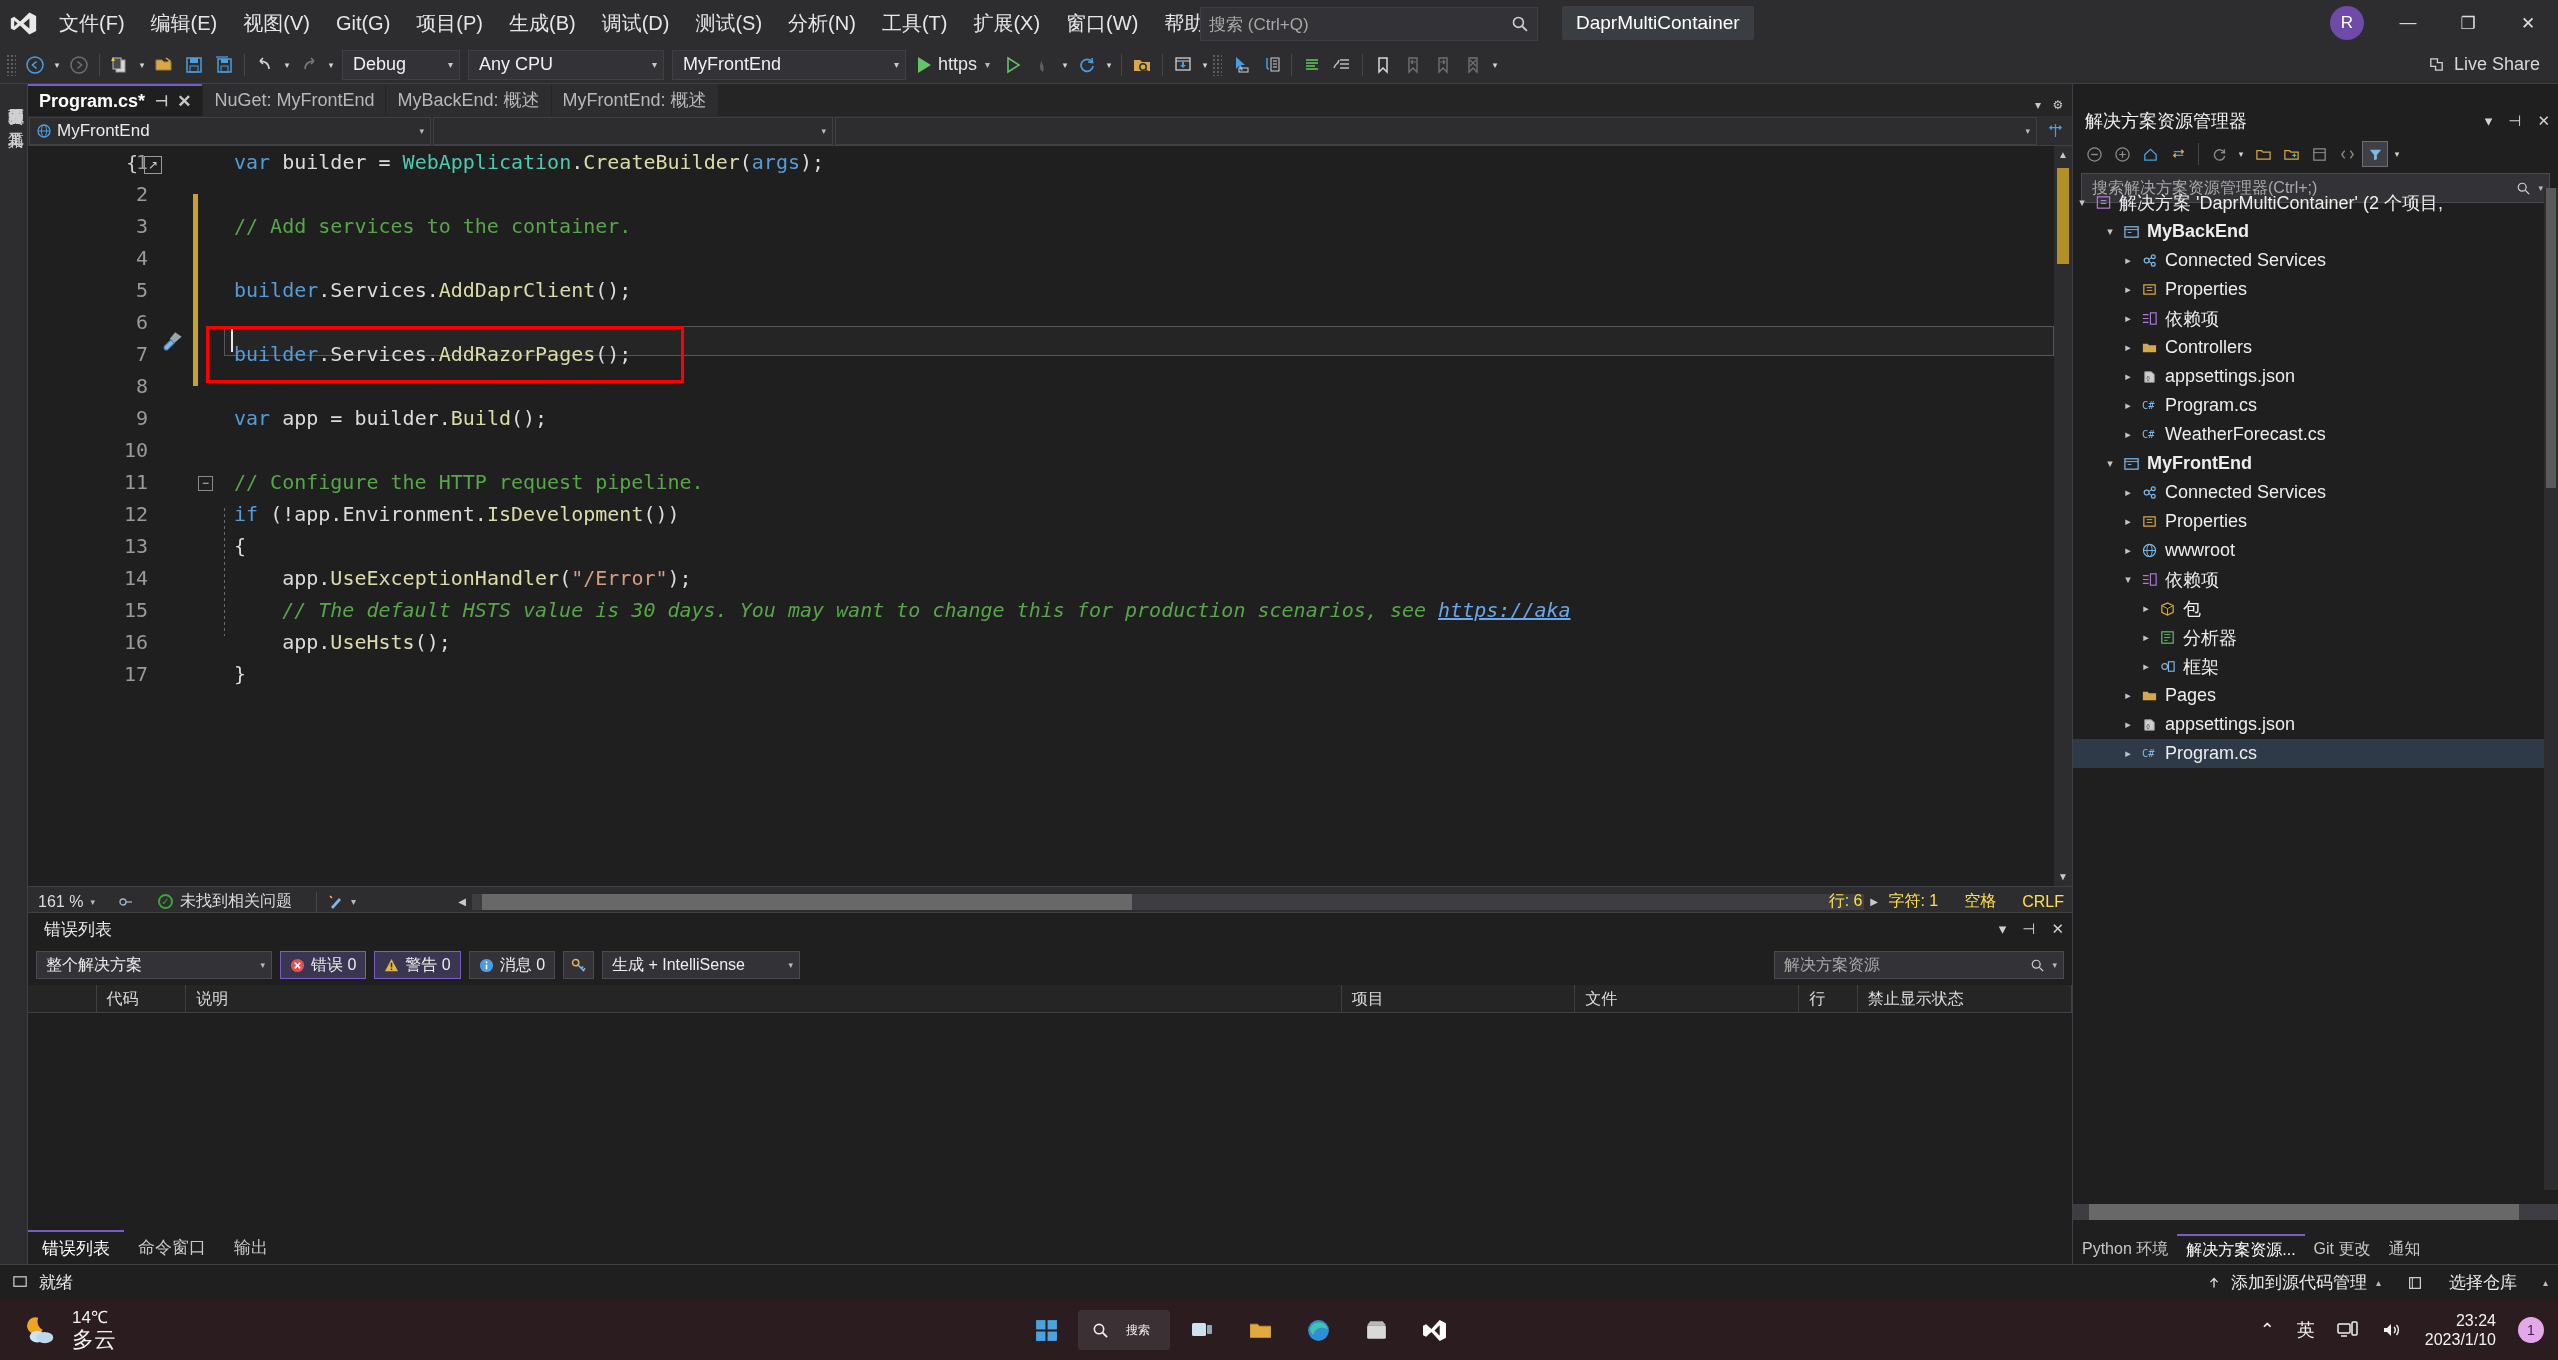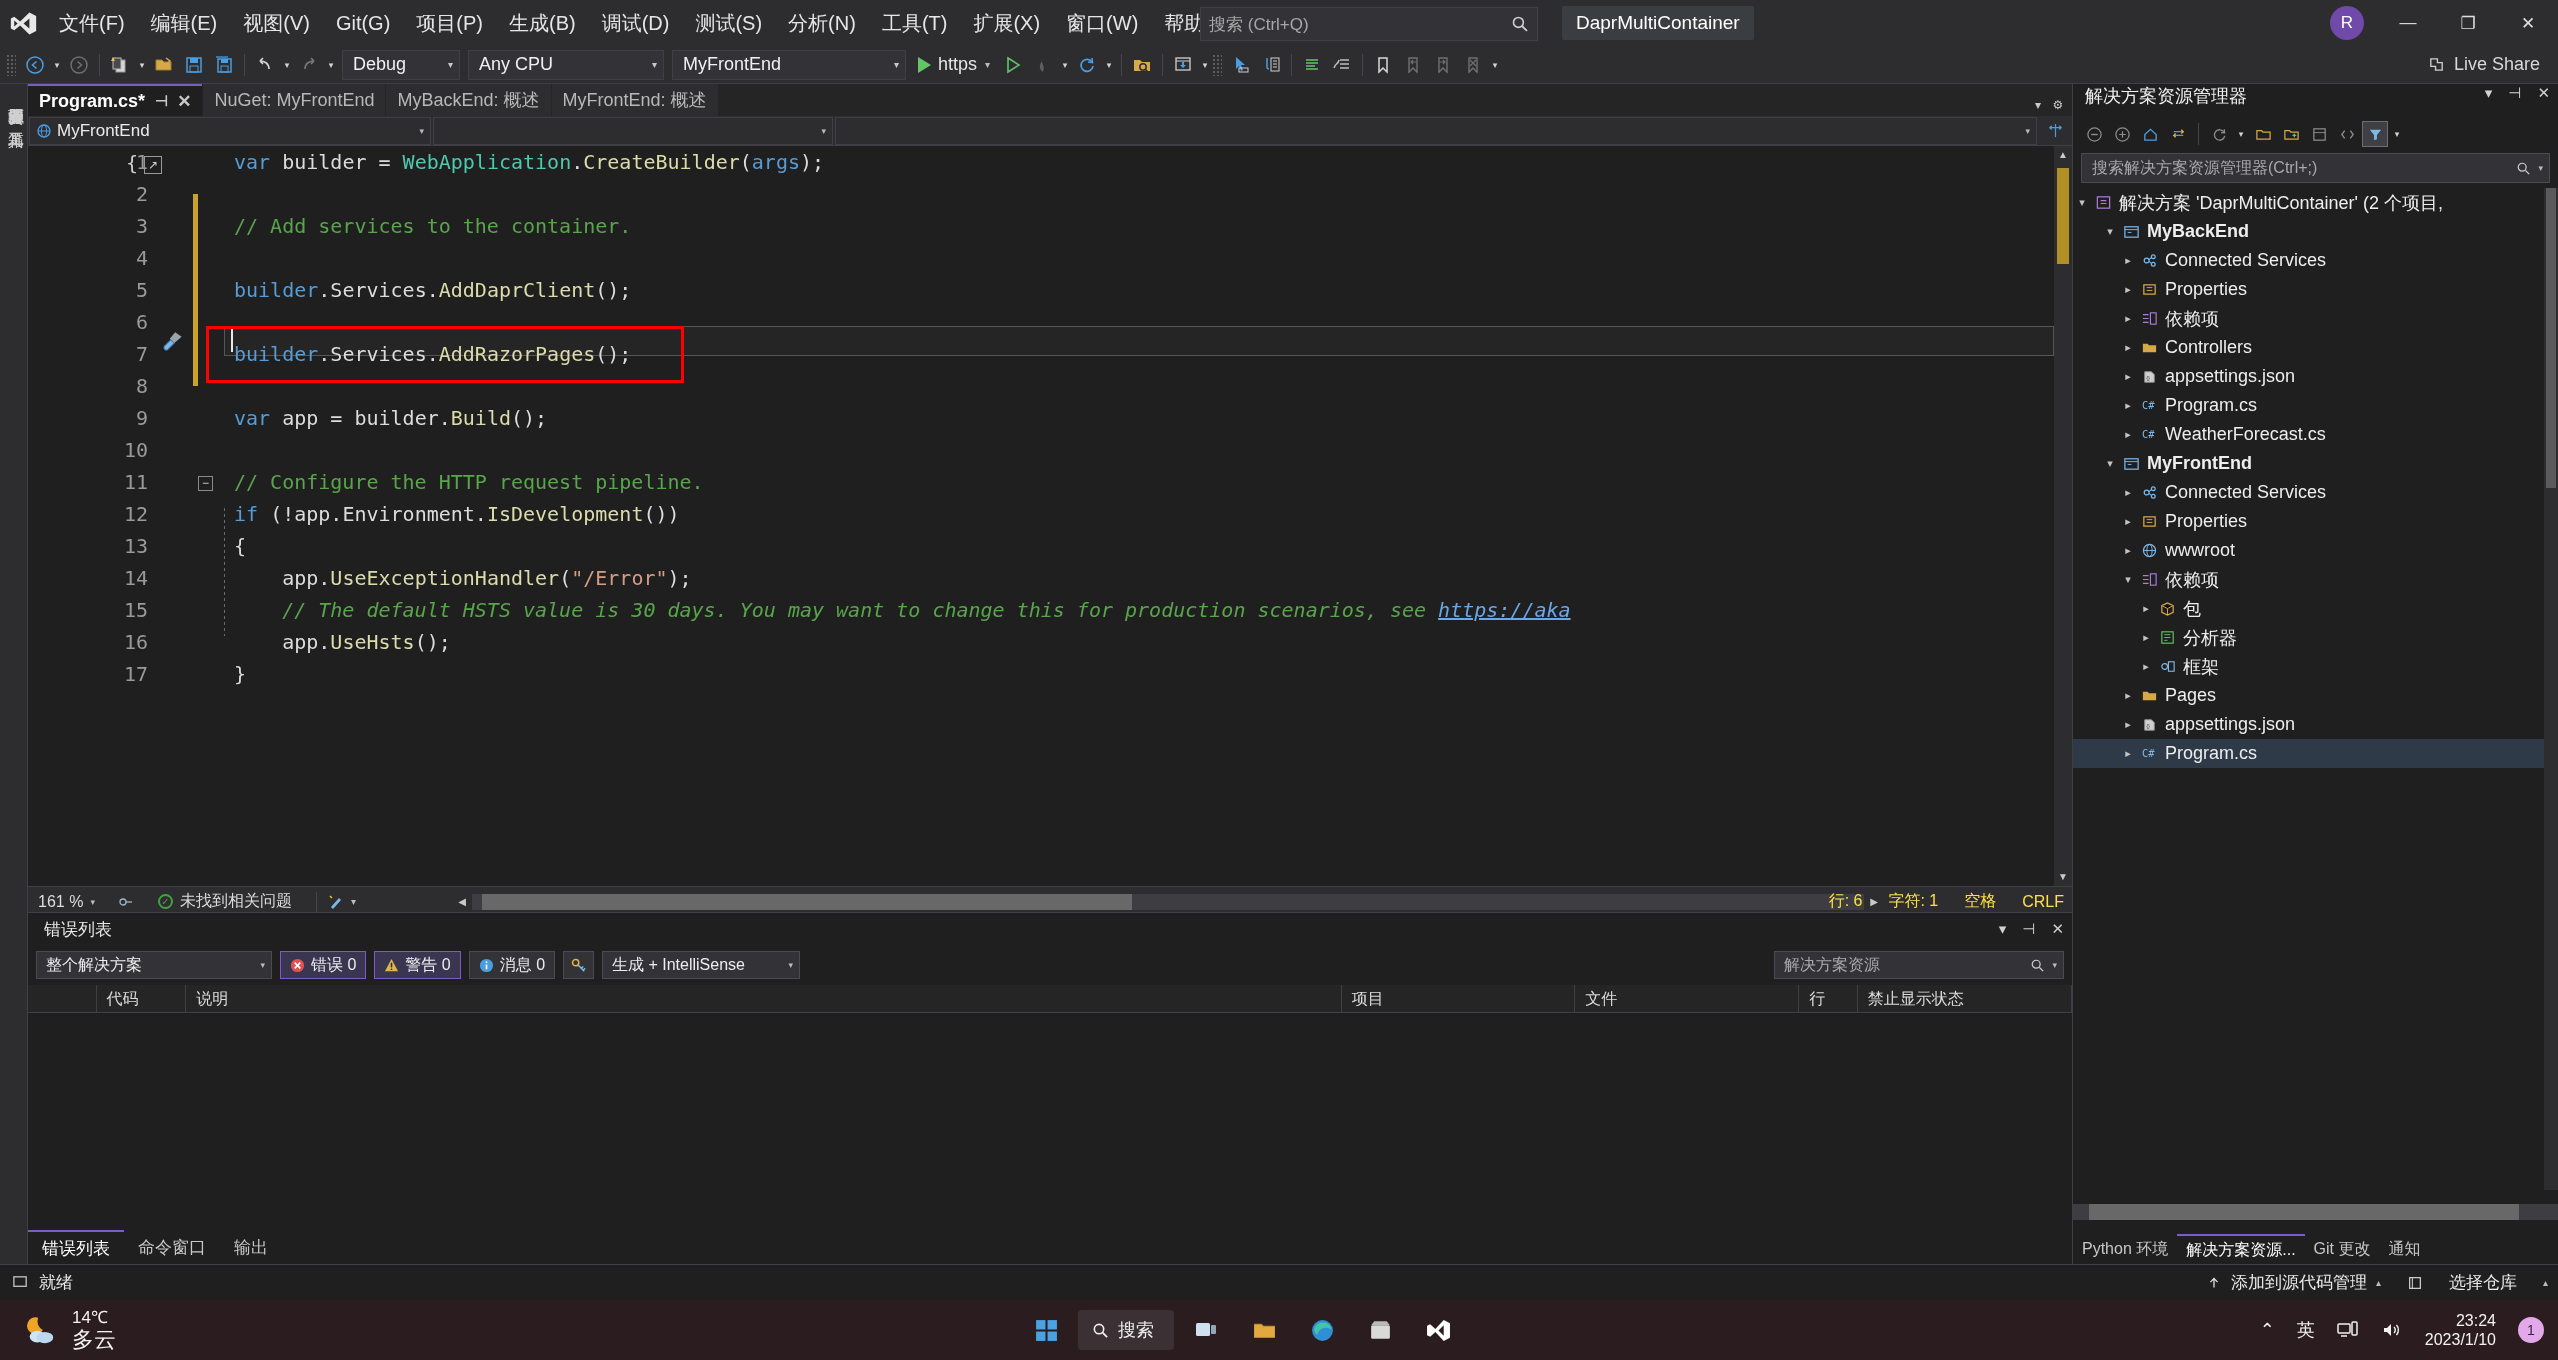--- a/index.html
+++ b/index.html
@@ -166,22 +166,22 @@
   #err-body { position:absolute; left:0; right:0; top:132px; bottom:34px; background:#1f1f1f; }
   #err-tabs { position:absolute; left:0; right:0; bottom:0; height:34px; display:flex;
               align-items:center; }
   .ebtab { height:34px; display:flex; align-items:center; padding:0 14px; font-size:17px;
            color:#c8c8c8; }
   .ebtab.active { color:#ffffff; border-top:2px solid #7a5cc6; background:#1f1f1f; }
 
   
   #solex { position:absolute; right:0; top:0; width:486px; bottom:0; background:#1f1f1f;
            border-left:1px solid #3f3f46; }
-  #sx-header { height:34px; display:flex; align-items:flex-start; padding-left:12px;
-               font-size:18px; color:#f0f0f0; position:relative; }
+  #sx-header { height:34px; display:flex; align-items:center; padding-left:12px;
+               font-size:18px; color:#f0f0f0; position:relative;margin-top:20px; }
   #sx-header .hctl { position:absolute; right:8px; display:flex; gap:16px; color:#d4d4d4;
                      font-size:15px; align-items:center; }
   #sx-toolbar { height:32px; display:flex; align-items:center; padding-left:8px; gap:2px;
                 position:relative; }
   .sxb { width:26px; height:26px; display:flex; align-items:center; justify-content:center; }
   .sxb.act { background:#3f3f46; border:1px solid #6e6e70; }
   #sx-search { height:30px; margin:3px 8px 4px 8px; background:#333337; border:1px solid #4a4a50;
                display:flex; align-items:center; padding:0 6px 0 10px; font-size:16px;
                color:#a9a9a9; }
   #sx-tree { position:absolute; left:0; right:0; top:104px; bottom:74px; overflow:hidden; }
@@ -213,21 +213,21 @@
   
   #taskbar { position:absolute; left:0; top:1300px; width:2558px; height:60px;
              background:#2b1c1f; display:flex; align-items:center; }
   #tb-weather { display:flex; align-items:center; padding-left:22px; }
   #tb-weather .wtxt { margin-left:12px; line-height:1.15; color:#f2f2f2; }
   #tb-weather .t1 { font-size:17px; }
   #tb-weather .t2 { font-size:22px; }
   #tb-center { position:absolute; left:1020px; display:flex; align-items:center; gap:6px; }
   .tkicon { width:52px; height:48px; display:flex; align-items:center; justify-content:center; }
   #tb-searchpill { height:40px; background:#3b3033; border-radius:4px; display:flex;
-                   align-items:center; padding:0 20px 0 14px; color:#f0f0f0; font-size:18px; gap:9px; }
+                   align-items:center; padding:0 20px 0 14px; color:#f0f0f0; font-size:12px; gap:17px; }
   #tb-sys { position:absolute; right:14px; display:flex; align-items:center; gap:22px;
             color:#f2f2f2; font-size:18px; }
   #tb-clock { text-align:right; line-height:1.2; font-size:16px; }
   .badge1 { width:26px; height:26px; border-radius:50%; background:#e3a8ea; color:#3a2440;
             font-size:14px; display:flex; align-items:center; justify-content:center; }
 </style>
 </head>
 <body>
 
 <div id="app">

